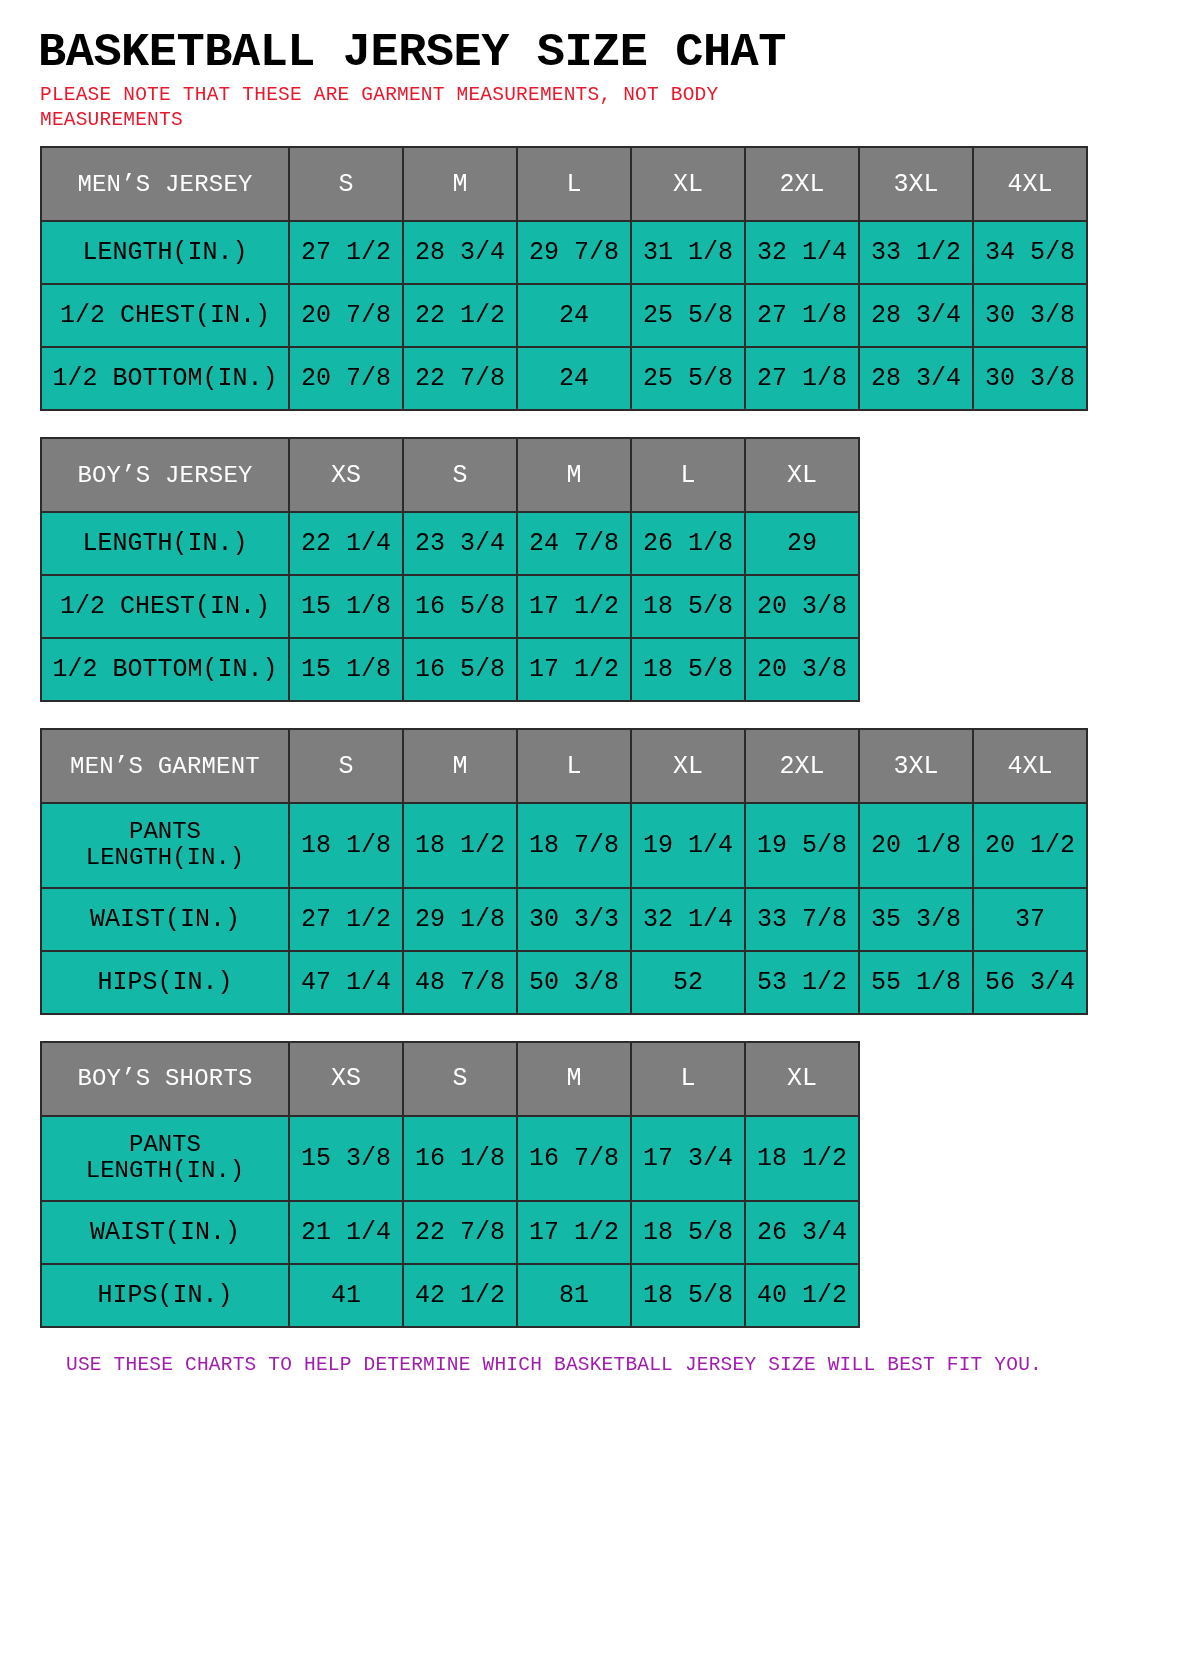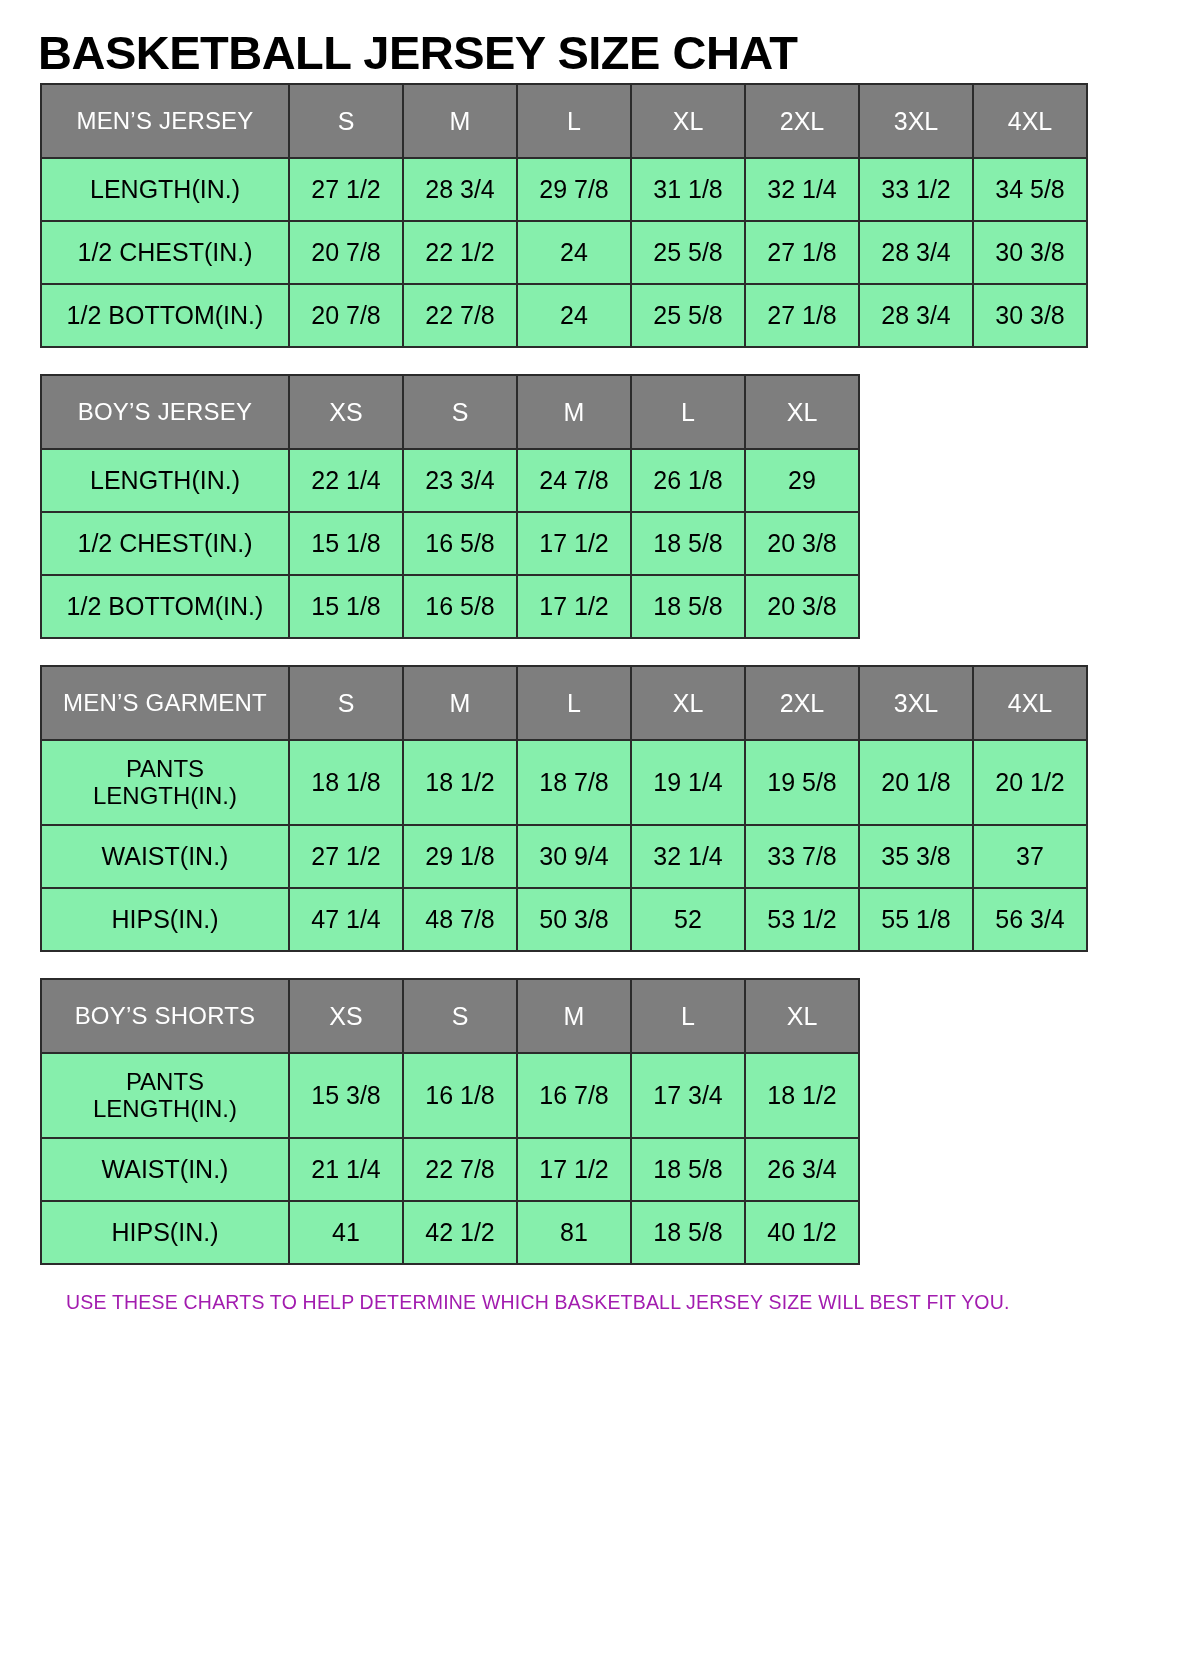--- a/index.html
+++ b/index.html
@@ -12,20 +12,21 @@
     height: 1679px;
     font-family: "Liberation Sans", sans-serif;
     color: #000000;
     position: relative;
     overflow: hidden;
   }
   .page {
     padding: 18px 28px 0 28px;
     box-sizing: border-box;
     width: 1200px;
+    font-family: Liberation Mono, monospace;
   }
   .title {
     font-size: 47px;
     font-weight: bold;
     letter-spacing: -0.5px;
     line-height: 1.05;
     margin: 10px 0 6px 10px;
     white-space: nowrap;
   }
   .note {
@@ -33,21 +34,21 @@
     font-size: 19.5px;
     line-height: 1.25;
     margin: 0 0 14px 12px;
     max-width: 800px;
     letter-spacing: 0.2px;
   }
   table {
     border-collapse: collapse;
     table-layout: fixed;
     margin: 0 0 26px 12px;
-    background: #86efac;
+    background: #14b8a6;
   }
   table td, table th {
     border: 2px solid #2b2b2b;
     text-align: center;
     vertical-align: middle;
     font-weight: normal;
     font-size: 25px;
     padding: 0;
     height: 63px;
     box-sizing: border-box;
@@ -82,20 +83,21 @@
     letter-spacing: 0.2px;
     margin: 6px 0 0 38px;
   }
 </style>
 </head>
 <body>
 
 <div class="page">
 
   <div class="title">BASKETBALL JERSEY SIZE CHAT</div>
+  <div class="note">PLEASE NOTE THAT THESE ARE GARMENT MEASUREMENTS, NOT BODY MEASUREMENTS</div>
 
   <div id="tables-container">
       <table class="t-men">
         <colgroup>
           <col class="c0">
           <col class="cx">
           <col class="cx">
           <col class="cx">
           <col class="cx">
           <col class="cx">
@@ -227,21 +229,21 @@
             <td>18  7/8</td>
             <td>19  1/4</td>
             <td>19  5/8</td>
             <td>20  1/8</td>
             <td>20  1/2</td>
           </tr>
           <tr>
             <td class="rowlabel">WAIST(IN.)</td>
             <td>27  1/2</td>
             <td>29  1/8</td>
-            <td>30  9/4</td>
+            <td>30  3/3</td>
             <td>32  1/4</td>
             <td>33  7/8</td>
             <td>35  3/8</td>
             <td>37</td>
           </tr>
           <tr>
             <td class="rowlabel">HIPS(IN.)</td>
             <td>47  1/4</td>
             <td>48  7/8</td>
             <td>50  3/8</td>

